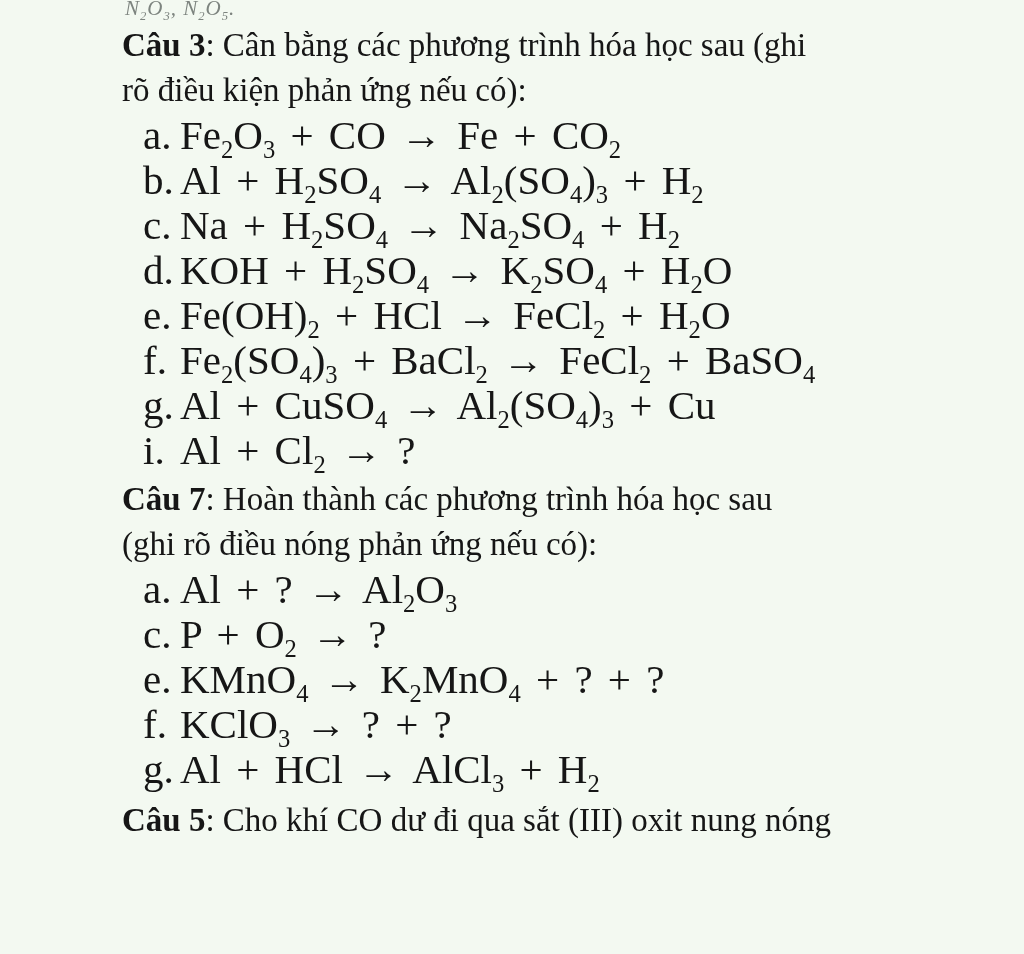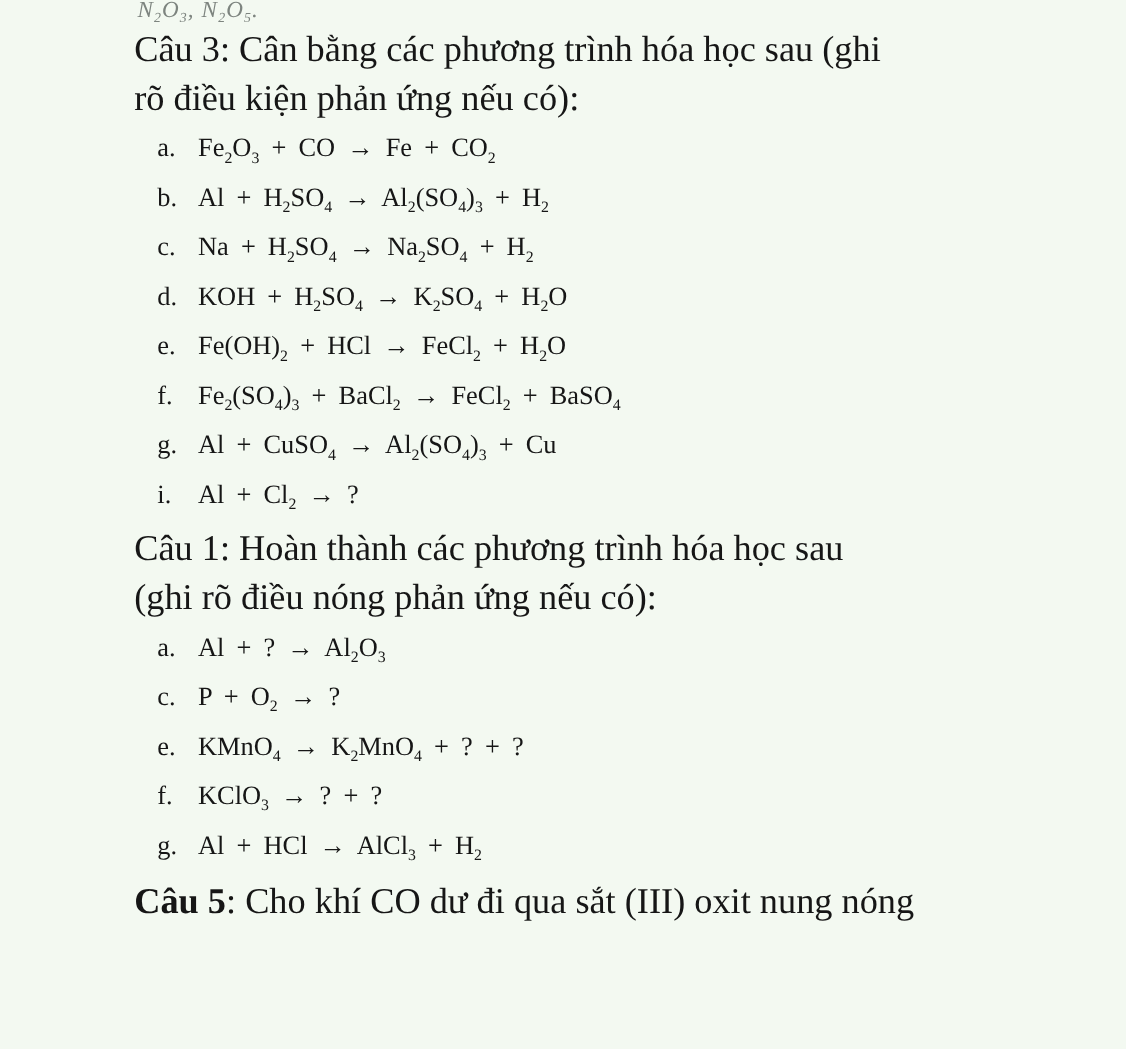--- a/index.html
+++ b/index.html
@@ -26,29 +26,29 @@
     height: 24px;
     letter-spacing: 1px;
     padding-left: 3px;
     overflow: hidden;
   }
   .heading {
     font-size: 33px;
     line-height: 45px;
     margin: 0;
   }
-  .heading .q-num { font-weight: normal; }
+  .heading .q-num { font-weight: bold; }
   .section-1 { margin-top: 3px; }
   .section-2 { margin-top: 4px; }
   .eq-list {
     margin: 0;
     padding-left: 21px;
   }
   .eq-line {
-    font-size: 24px;
+    font-size: 41px;
     line-height: 45px;
     word-spacing: 5px;
     white-space: nowrap;
   }
   .eq-label {
     display: inline-block;
     width: 37px;
     word-spacing: normal;
   }
   sub {
@@ -87,21 +87,21 @@
   <div class="eq-line"><span class="eq-label">f.</span><span>Fe<sub>2</sub>(SO<sub>4</sub>)<sub>3</sub> + BaCl<sub>2</sub> → FeCl<sub>2</sub> + BaSO<sub>4</sub></span></div>
 
   <div class="eq-line"><span class="eq-label">g.</span><span>Al + CuSO<sub>4</sub> → Al<sub>2</sub>(SO<sub>4</sub>)<sub>3</sub> + Cu</span></div>
 
 
   <div class="eq-line"><span class="eq-label">i.</span><span>Al + Cl<sub>2</sub> → ?</span></div>
 </div>
     </section>
 
     <section class="section-2">
-      <p class="heading"><span class="q-num">Câu 1</span><span>: Hoàn thành các phương trình hóa học sau</span><br><span>(ghi rõ điều nóng phản ứng nếu có):</span></p>
+      <p class="heading"><span class="q-num">Câu 7</span><span>: Hoàn thành các phương trình hóa học sau</span><br><span>(ghi rõ điều nóng phản ứng nếu có):</span></p>
       <div class="eq-list">
   <div class="eq-line"><span class="eq-label">a.</span><span>Al + ? → Al<sub>2</sub>O<sub>3</sub></span></div>
 
 
   <div class="eq-line"><span class="eq-label">c.</span><span>P + O<sub>2</sub> → ?</span></div>
 
 
   <div class="eq-line"><span class="eq-label">e.</span><span>KMnO<sub>4</sub> → K<sub>2</sub>MnO<sub>4</sub> + ? + ?</span></div>
 
   <div class="eq-line"><span class="eq-label">f.</span><span>KClO<sub>3</sub> → ? + ?</span></div>

